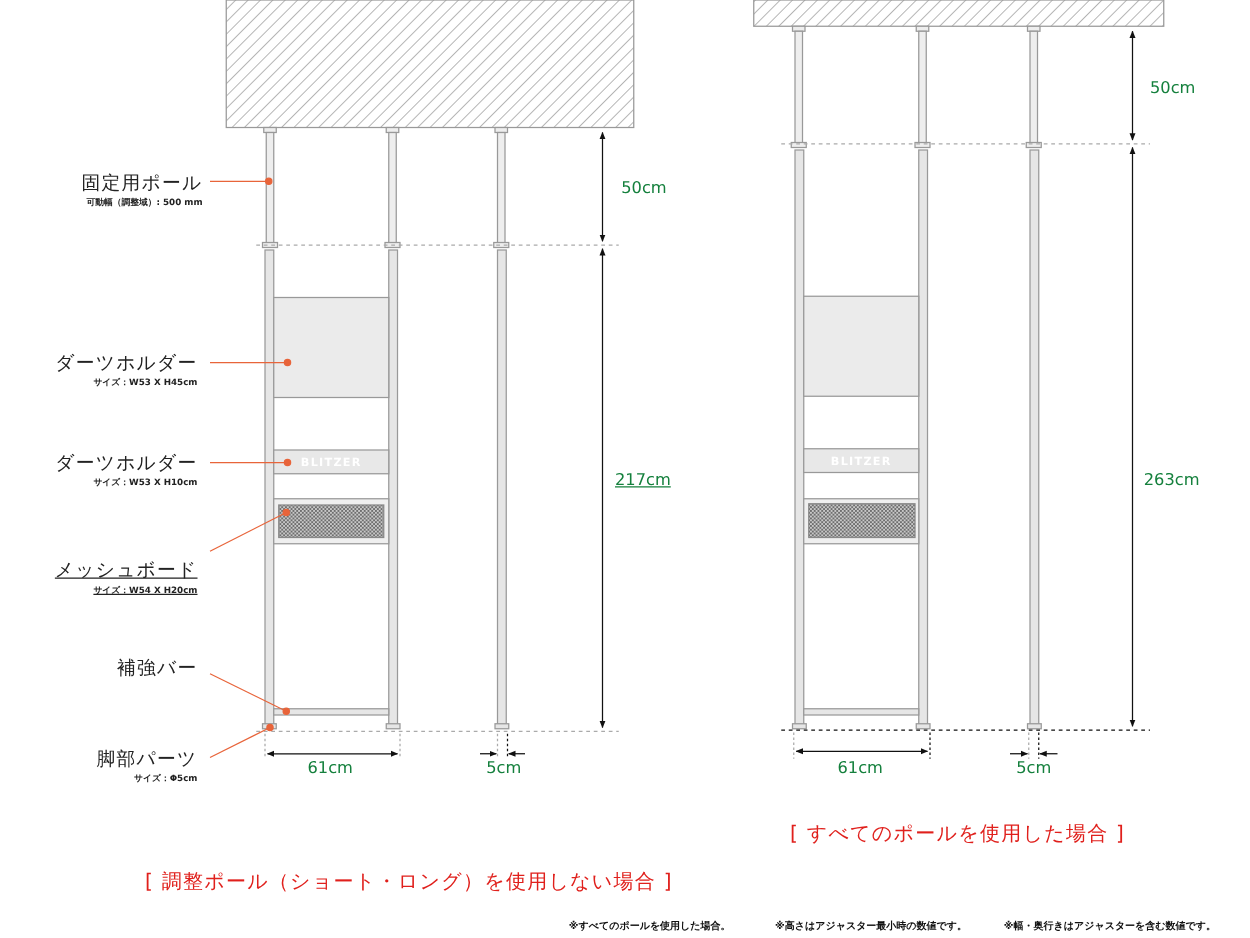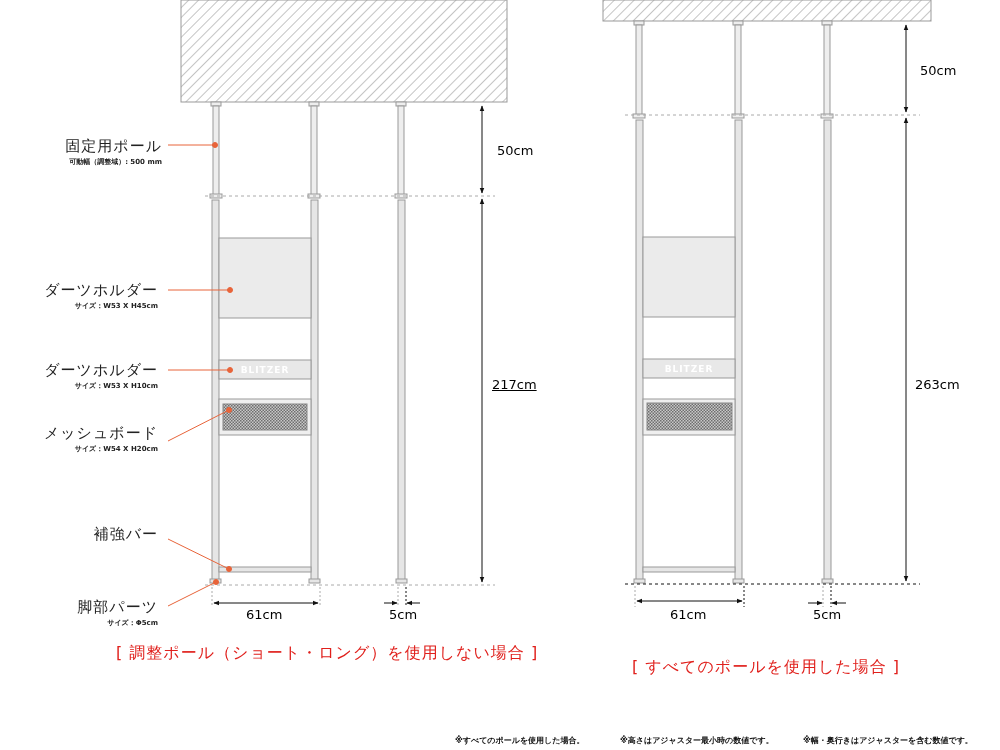--- a/index.html
+++ b/index.html
@@ -1,21 +1,21 @@
 <!DOCTYPE html>
 <html><head>
 <meta charset="utf-8">
 <style>
   html,body{margin:0;padding:0;background:#fff;}
   body{width:1000px;height:750px;position:relative;overflow:hidden;font-family:"DejaVu Sans","Liberation Sans",sans-serif;}
   svg{position:absolute;left:0;top:0;}
   .lbl{position:absolute;color:#222;white-space:nowrap;text-align:right;}
   .lbl .main{font-size:15px;letter-spacing:1px;line-height:18px;display:block;}
   .lbl .sub{font-size:7px;font-weight:bold;line-height:10px;display:block;margin-top:2px;}
-  .dim{position:absolute;font-size:13px;color:#000000;white-space:nowrap;}
+  .dim{position:absolute;font-size:13px;color:#15803d;white-space:nowrap;}
   .caption{position:absolute;font-size:16px;color:#e0201c;white-space:nowrap;letter-spacing:1px;}
   .note{position:absolute;font-size:8px;font-weight:bold;color:#111;white-space:nowrap;}
   .brand{font-family:"DejaVu Sans",sans-serif;font-weight:bold;font-size:9px;fill:#fff;letter-spacing:1px;}
 </style>
 </head>
 <body>
 
 <svg width="1000" height="750" viewBox="0 0 1000 750">
   <defs>
     <pattern id="hatch" patternUnits="userSpaceOnUse" width="7" height="7" patternTransform="rotate(45)">
@@ -143,21 +143,21 @@
   <span class="sub">可動幅（調整域）: 500 mm</span>
 </div>
 <div class="lbl" style="right:842px;top:281px;">
   <span class="main">ダーツホルダー</span>
   <span class="sub">サイズ：W53 X H45cm</span>
 </div>
 <div class="lbl" style="right:842px;top:361px;">
   <span class="main">ダーツホルダー</span>
   <span class="sub">サイズ：W53 X H10cm</span>
 </div>
-<div class="lbl" style="right:842px;top:424px;">
+<div class="lbl" style="right:842px;top:447px;text-decoration:underline;">
   <span class="main">メッシュボード</span>
   <span class="sub">サイズ：W54 X H20cm</span>
 </div>
 <div class="lbl" style="right:842px;top:525px;">
   <span class="main">補強バー</span>
 </div>
 <div class="lbl" style="right:842px;top:598px;">
   <span class="main">脚部パーツ</span>
   <span class="sub">サイズ：Φ5cm</span>
 </div>
@@ -165,18 +165,18 @@
 <div class="dim" style="left:497px;top:143px;">50cm</div>
 <div class="dim" style="left:492px;top:377px;text-decoration:underline;">217cm</div>
 <div class="dim" style="left:246px;top:607px;">61cm</div>
 <div class="dim" style="left:389px;top:607px;">5cm</div>
 
 <div class="dim" style="left:920px;top:63px;">50cm</div>
 <div class="dim" style="left:915px;top:377px;text-align:right;">263cm</div>
 <div class="dim" style="left:670px;top:607px;">61cm</div>
 <div class="dim" style="left:813px;top:607px;">5cm</div>
 
-<div class="caption" style="left:116px;top:643px;">[ 調整ポール（ショート・ロング）を使用しない場合 ]</div>
+<div class="caption" style="left:116px;top:695px;">[ 調整ポール（ショート・ロング）を使用しない場合 ]</div>
 <div class="caption" style="left:632px;top:657px;">[ すべてのポールを使用した場合 ]</div>
 
 <div class="note" style="left:455px;top:735px;">※すべてのポールを使用した場合。</div>
 <div class="note" style="left:620px;top:735px;">※高さはアジャスター最小時の数値です。</div>
 <div class="note" style="left:803px;top:735px;">※幅・奥行きはアジャスターを含む数値です。</div>
 
 </body></html>

